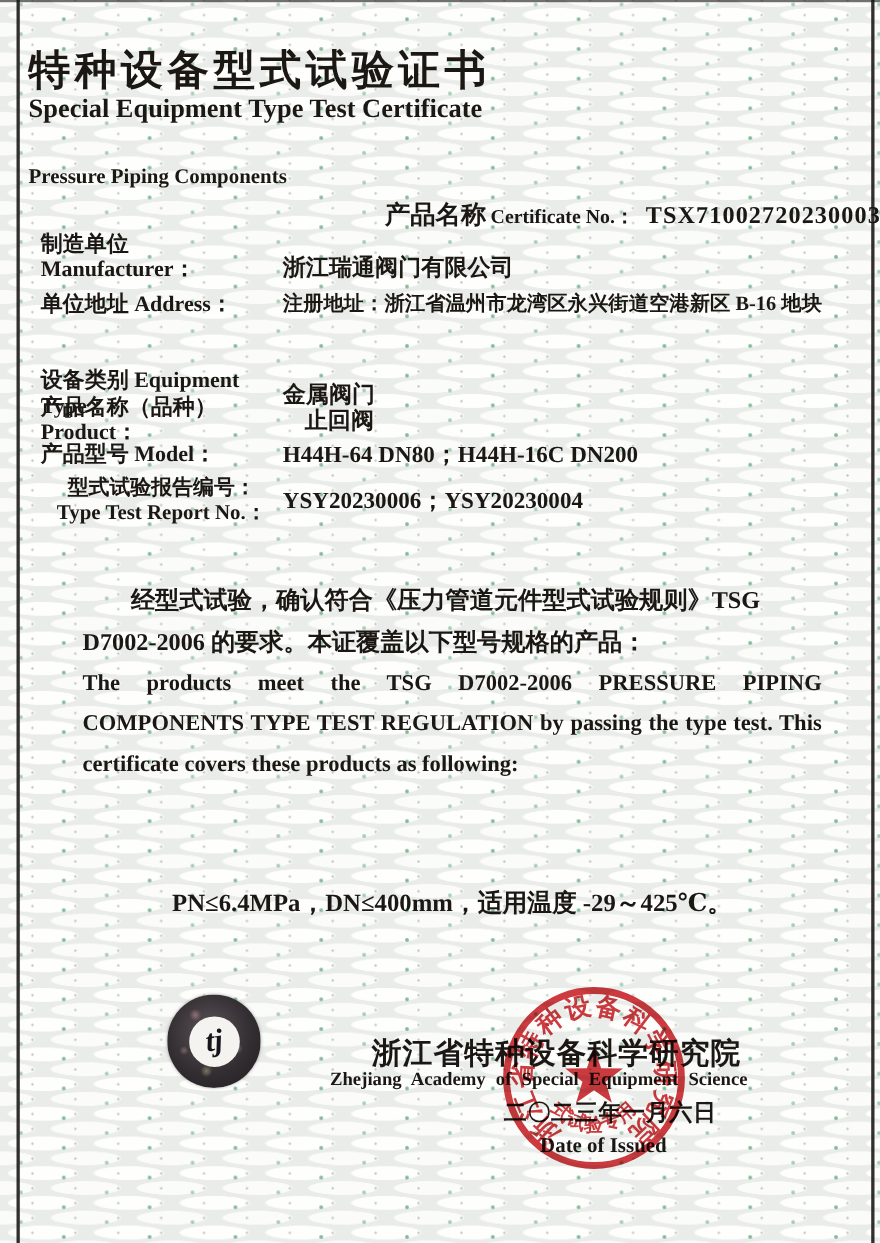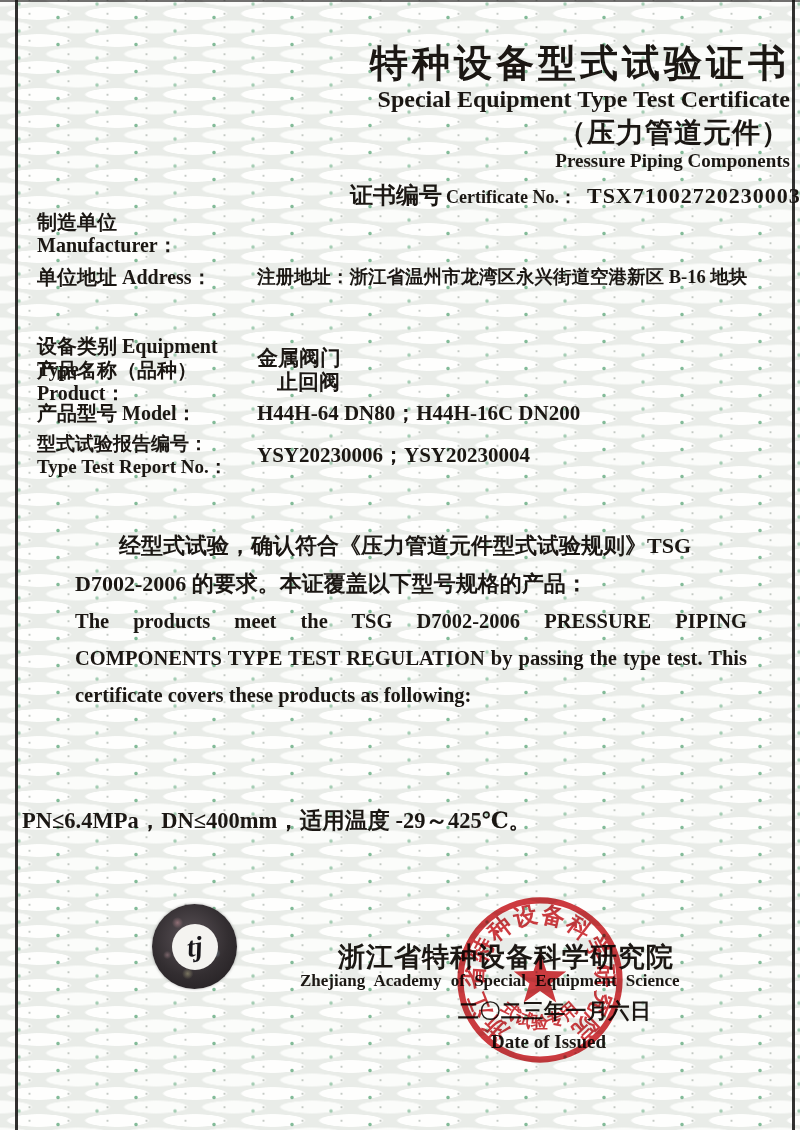--- a/index.html
+++ b/index.html
@@ -19,49 +19,49 @@
       radial-gradient(ellipse 33px 6.5px at 50% 50%, #fbfcfa 92%, rgba(255,255,255,0) 100%);
     background-size: 78px 27px, 78px 27px, 39px 13.5px, 78px 27px, 78px 27px;
     background-position: 19px 4px, 58px 17.5px, 10px 7px, 0 0, 39px 13.5px;
   }
   .edge { position: absolute; background: #151312; z-index: 5; }
   .edge-left  { left: 15px; top: 0; width: 3px; height: 100%; opacity: .88; }
   .edge-right { left: 792px; top: 0; width: 3px; height: 100%; opacity: .88; }
   .edge-top   { left: 0; top: 0; width: 100%; height: 2px; opacity: .6; }
 
   
-  .hdr { position: absolute; left: 14px; right: 10px; text-align: right; z-index: 2; }
+  .hdr { position: absolute; left: 26px; right: 10px; text-align: left; z-index: 2; }
   .title-cn    { top: 38px;  font-size: 38px; font-weight: bold; letter-spacing: 4px; }
   .title-en    { top: 86px;  font-size: 24px; font-weight: bold; }
   .subtitle-cn { top: 114px; font-size: 28px; font-weight: bold; letter-spacing: 1px; }
   .subtitle-en { top: 150px; font-size: 19px; font-weight: bold; }
   .cert-line   { position: absolute; left: 350px; top: 180px; z-index: 2; white-space: nowrap; text-align: left; }
   .cert-label-cn { font-size: 23px; font-weight: bold; }
   .cert-label-en { font-size: 18px; font-weight: bold; }
   .cert-no       { font-size: 22px; font-weight: bold; letter-spacing: 1px; margin-left: 6px; }
 
   
   .field { position: absolute; left: 37px; right: 30px; display: flex; align-items: center; z-index: 2; }
   .f-label { flex: none; width: 220px; font-size: 20px; font-weight: bold; line-height: 23px; }
   .f-value { font-size: 21px; font-weight: bold; }
   .f-manufacturer { top: 211px; align-items: flex-end; }
   .f-address      { top: 264px; }
   .f-address .f-value { font-size: 18.5px; line-height: 26px; }
   .f-equipment    { top: 335px; }
   .f-product      { top: 359px; gap: 20px; }
   .f-model        { top: 399px; }
-  .f-report       { top: 432px; }
+  .f-report       { top: 432px; text-align: center; }
   .f-report .f-label { font-size: 19px; line-height: 23px; }
 
   
   .para-cn { position: absolute; left: 75px; width: 672px; top: 527px;
              font-size: 22px; font-weight: bold; line-height: 38px; text-indent: 2em; z-index: 2; }
   .para-en { position: absolute; left: 75px; width: 672px; top: 603px;
              font-size: 20.5px; font-weight: bold; line-height: 37px; text-align: justify; z-index: 2; }
-  .spec-line { position: absolute; left: 0; width: 100%; top: 805px; 
+  .spec-line { position: absolute; left: 0; width: 100%; top: 805px; text-align: center;
                padding-left: 22px; font-size: 22.5px; font-weight: bold; z-index: 2; }
 
   
   .footer-text { position: absolute; z-index: 2; white-space: nowrap; }
   .issuer-cn  { left: 338px; top: 939px; font-size: 27px; font-weight: bold; letter-spacing: 1px; }
   .issuer-en  { left: 300px; top: 971px; font-size: 17px; font-weight: bold; word-spacing: 5px; }
   .date-cn    { left: 458px; top: 997px; font-size: 21px; font-weight: bold; letter-spacing: 0.5px; }
   .date-label { left: 491px; top: 1031px; font-size: 19px; font-weight: bold; }
 
   .hologram { position: absolute; left: 152px; top: 904px; width: 85px; height: 85px;
@@ -91,31 +91,31 @@
 </head>
 <body>
 
 <div class="page">
   <div class="edge edge-top"></div>
   <div class="edge edge-left"></div>
   <div class="edge edge-right"></div>
 
   <div class="hdr title-cn" style="position:absolute;">特种设备型式试验证书</div>
   <div class="hdr title-en" style="position:absolute;">Special Equipment Type Test Certificate</div>
-  <div class="hdr subtitle-cn" style="position:absolute;">（压力管道元件）</div>
   <div class="hdr subtitle-en" style="position:absolute;">Pressure Piping Components</div>
 
   <div class="cert-line">
-    <span class="cert-label-cn">证书编号</span>
+    <span class="cert-label-cn">产品名称</span>
     <span class="cert-label-en">Certificate No.：</span>
     <span class="cert-no">TSX71002720230003</span>
   </div>
 
   <div class="field f-manufacturer">
     <span class="f-label">制造单位 Manufacturer：</span>
+    <span class="f-value">浙江瑞通阀门有限公司</span>
   </div>
 
   <div class="field f-address">
     <span class="f-label">单位地址 Address：</span>
     <span class="f-value">
       <span style="display:block;">注册地址：浙江省温州市龙湾区永兴街道空港新区 B-16 地块</span>
     </span>
   </div>
 
   <div class="field f-equipment">

